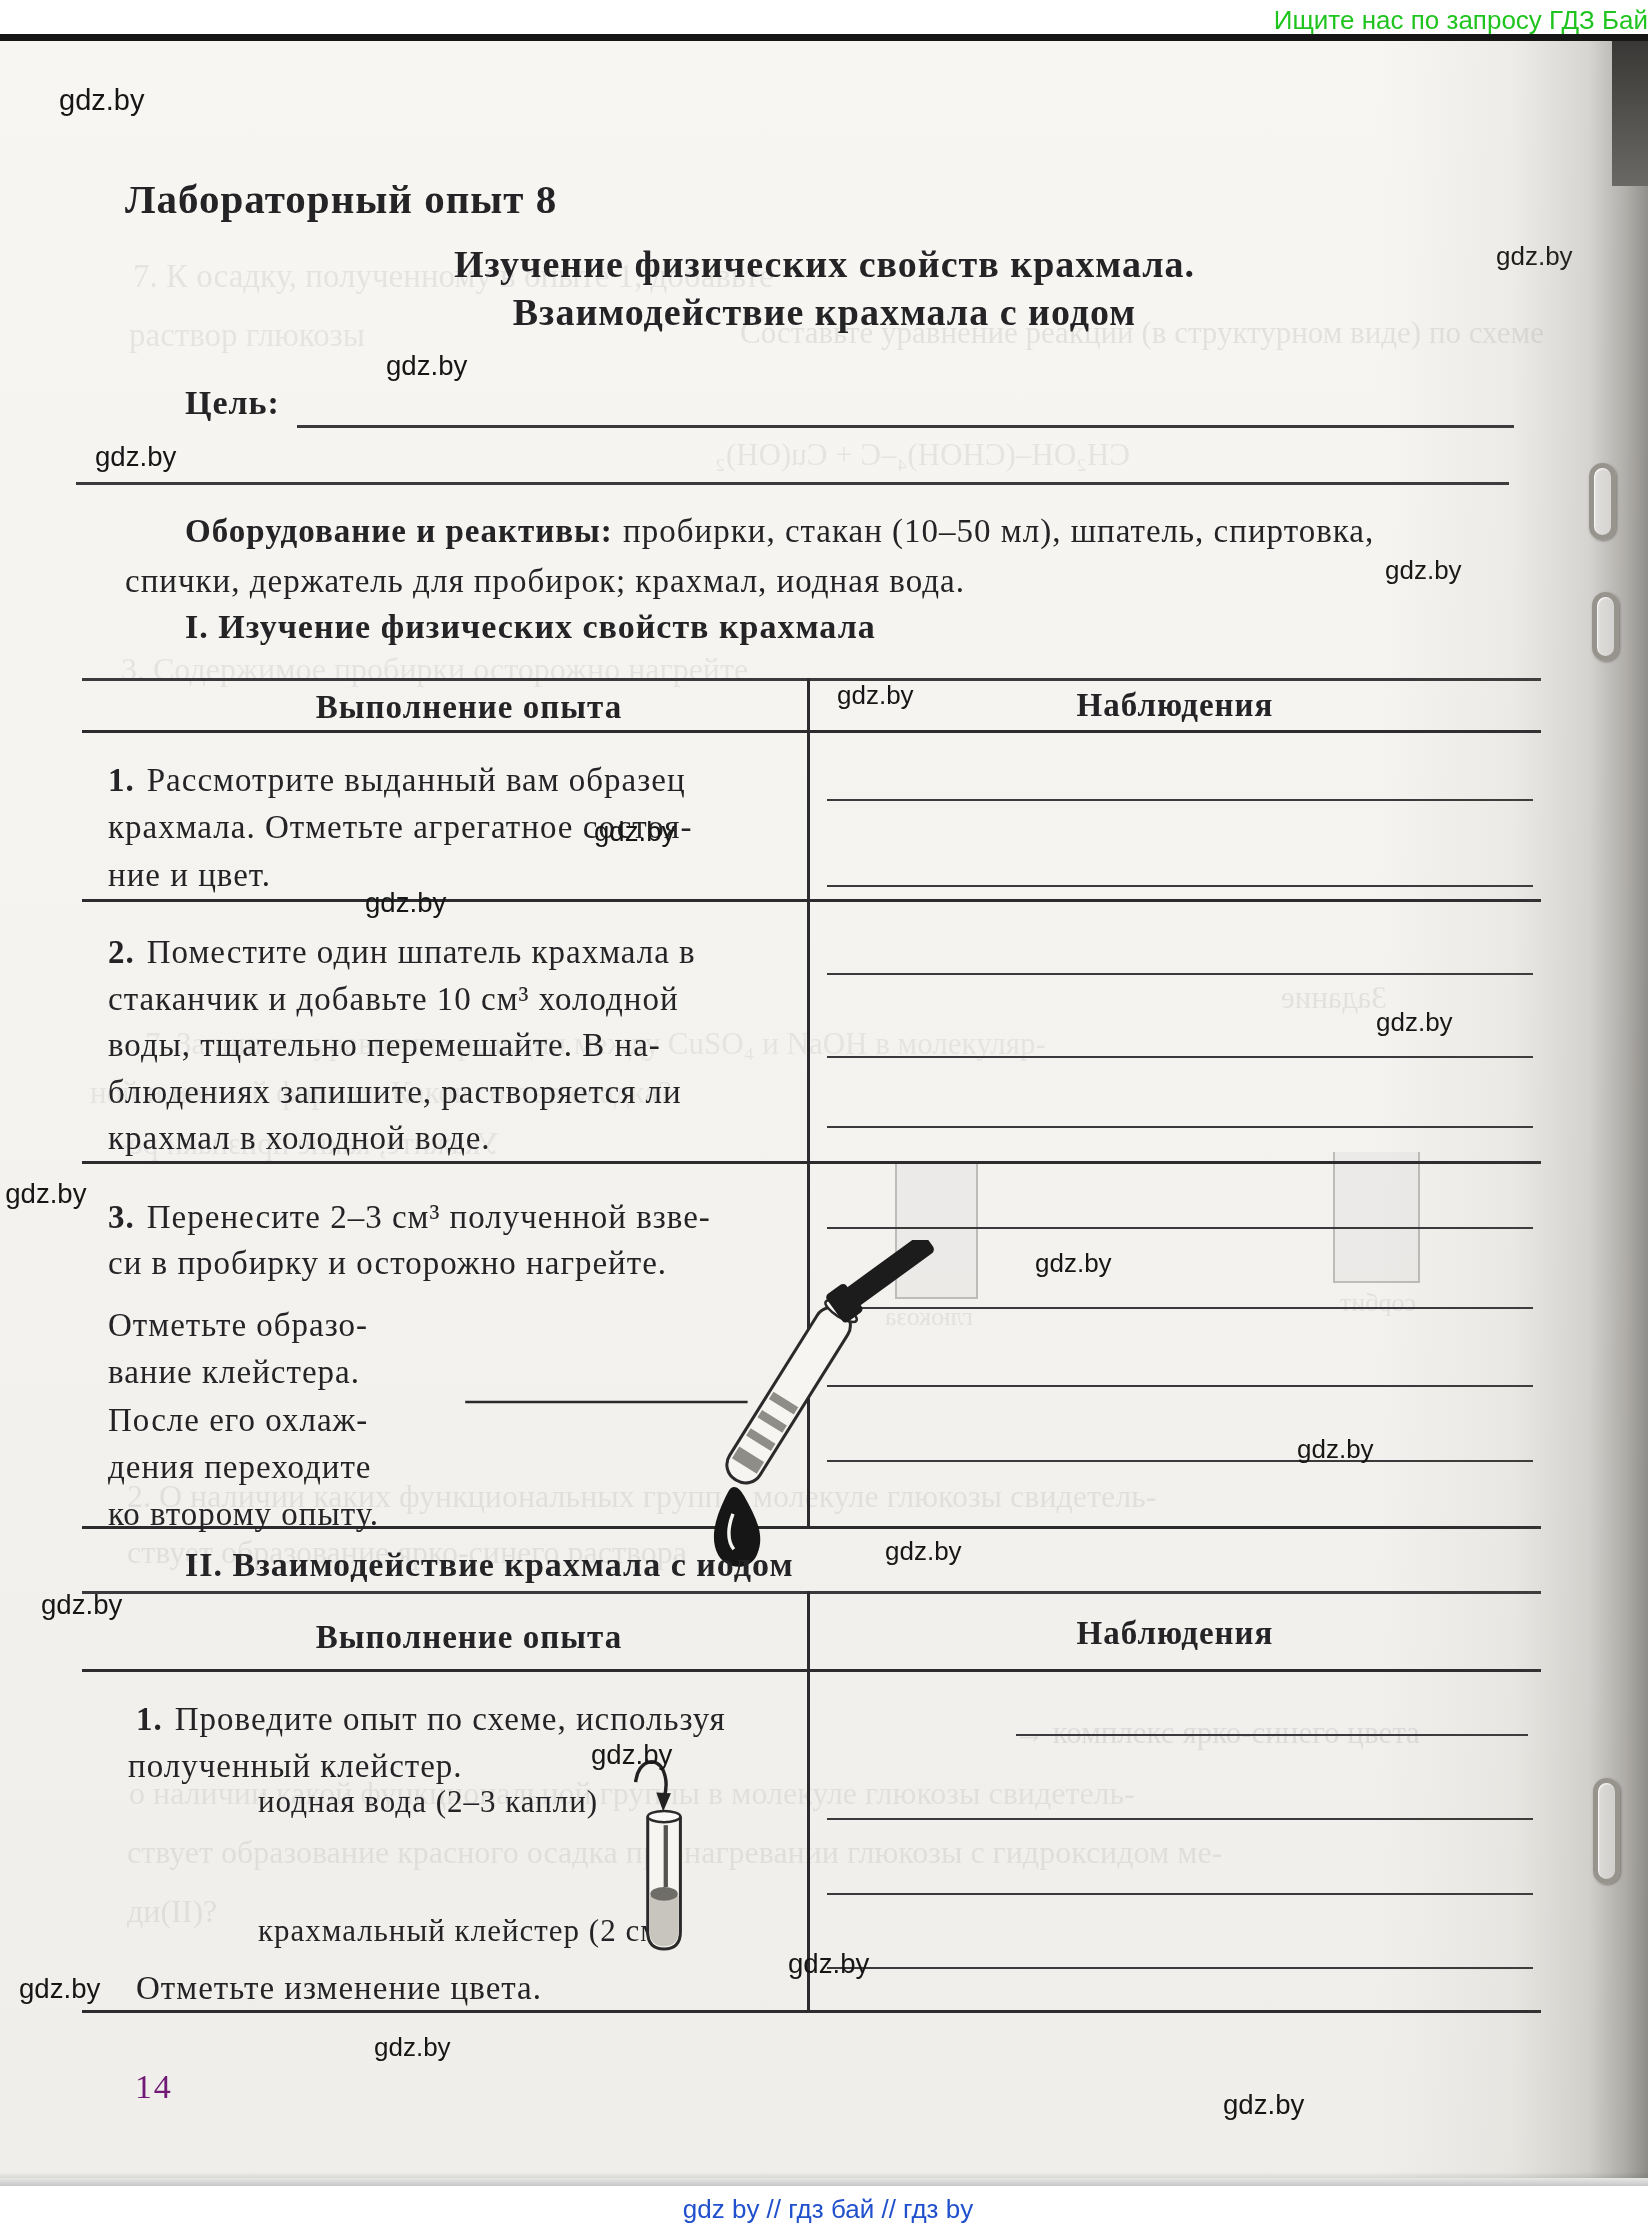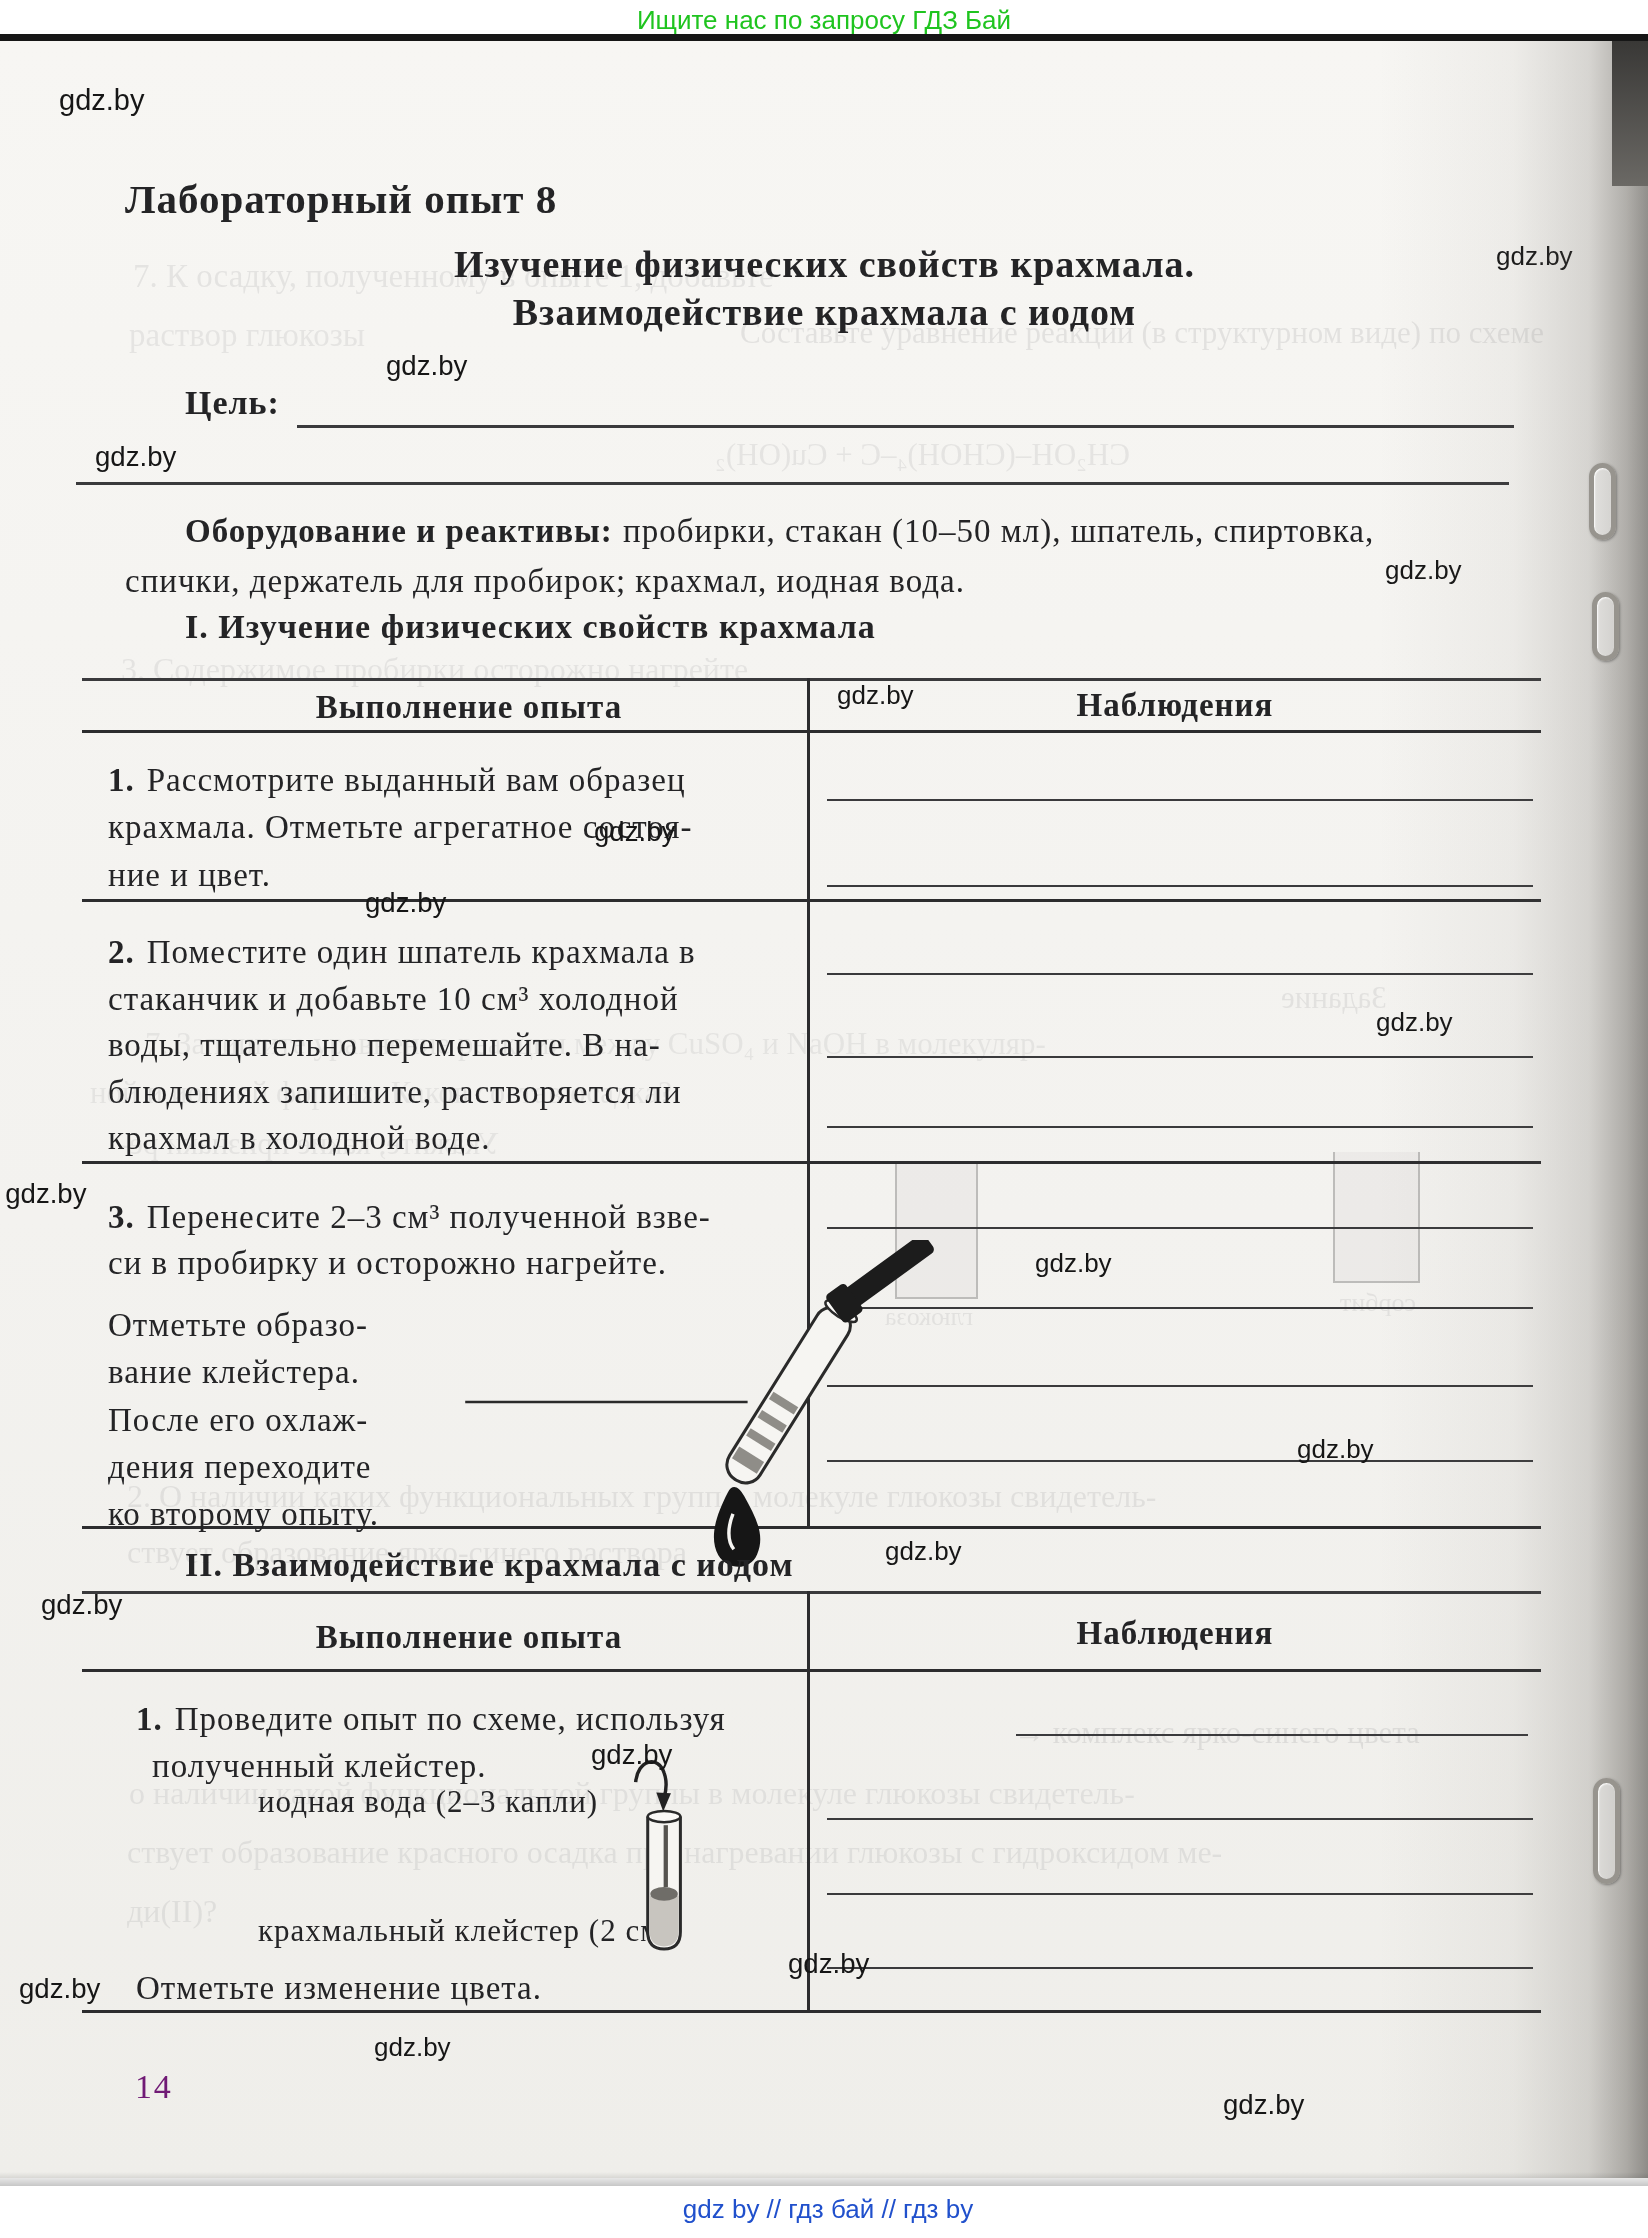--- a/index.html
+++ b/index.html
@@ -1,18 +1,18 @@
 <!DOCTYPE html>
 <html style="font-size:13.8px"><head>
 <meta charset="utf-8">
 <style>
   html,body{margin:0;padding:0;background:#ffffff;}
   #stage{position:relative;width:1648px;height:2239px;overflow:hidden;background:#ffffff;
          font-family:"Liberation Serif","DejaVu Serif",serif;}
-  .banner{position:absolute;top:5.2px;left:0;width:100%;text-align:center;
+  .banner{position:absolute;top:5.2px;left:0;width:100%;text-align:right;
           font-family:"Liberation Sans","DejaVu Sans",sans-serif;
           font-size:26px;color:#1fc41f;}
   .topline{position:absolute;left:0;top:34px;width:1648px;height:6.9px;background:#161616;}
   .page{position:absolute;left:0;top:41px;width:1648px;height:2137px;
         background:linear-gradient(to bottom,#f7f6f3 0%,#f3f2ef 55%,#efeeea 100%);}
   .edgeShade{position:absolute;left:1378px;top:41px;width:270px;height:2137px;
         background:linear-gradient(to right,rgba(110,105,98,0) 0%,rgba(110,105,98,0.07) 50%,
         rgba(100,96,90,0.22) 78%,rgba(80,76,70,0.42) 92%,rgba(62,59,55,0.55) 100%);}
   .cornerDark{position:absolute;left:1612px;top:41px;width:36px;height:145px;
         background:linear-gradient(to bottom,#393836,#6b6965);}
@@ -143,21 +143,21 @@
   <div class="wl thick" style="left:82px;top:1669px;width:1459px"></div>
   <div class="vline" style="left:807px;top:1591px;height:422px"></div>
   <div class="wl thick" style="left:82px;top:2010px;width:1459px"></div>
 
   <div class="wl" style="left:1016px;top:1734px;width:512px;height:2.2px"></div>
   <div class="wl" style="left:827px;top:1818px;width:706px;height:2.2px"></div>
   <div class="wl" style="left:827px;top:1893px;width:706px;height:2.2px"></div>
   <div class="wl" style="left:827px;top:1967px;width:706px;height:2.2px"></div>
 
   <div class="t" style="left:136px;top:1701px"><b>1.</b><span style="margin-left:12px">Проведите опыт по схеме, используя</span></div>
-  <div class="t" style="left:152px;top:1748px">полученный клейстер.</div>
+  <div class="t" style="left:128px;top:1748px">полученный клейстер.</div>
   <div class="t" style="left:258px;top:1784px;font-size:31px">иодная вода (2–3 капли)</div>
   <div class="t" style="left:258px;top:1913px;font-size:31px">крахмальный клейстер (2 см³)</div>
   <div class="t" style="left:136px;top:1970px">Отметьте изменение цвета.</div>
 
   <svg style="position:absolute;left:603px;top:1732px" width="172" height="250" viewBox="0 0 200 290">
     <path d="M38,58 C40,32 64,26 71,47 C75,58 74,66 71,76" stroke="#222222" stroke-width="4" fill="none"></path>
     <polygon points="62,70 70,92 79,71" fill="#222222"></polygon>
     <path d="M52,98 L52,232 Q52,252 71,252 Q90,252 90,232 L90,98" fill="#f6f5f2" stroke="#2a2a2a" stroke-width="3.5"></path>
     <line x1="73" y1="108" x2="73" y2="180" stroke="#55534f" stroke-width="5"></line>
     <path d="M54,190 L54,230 Q54,249 71,249 Q88,249 88,230 L88,190 Z" fill="#c8c5bf"></path>

